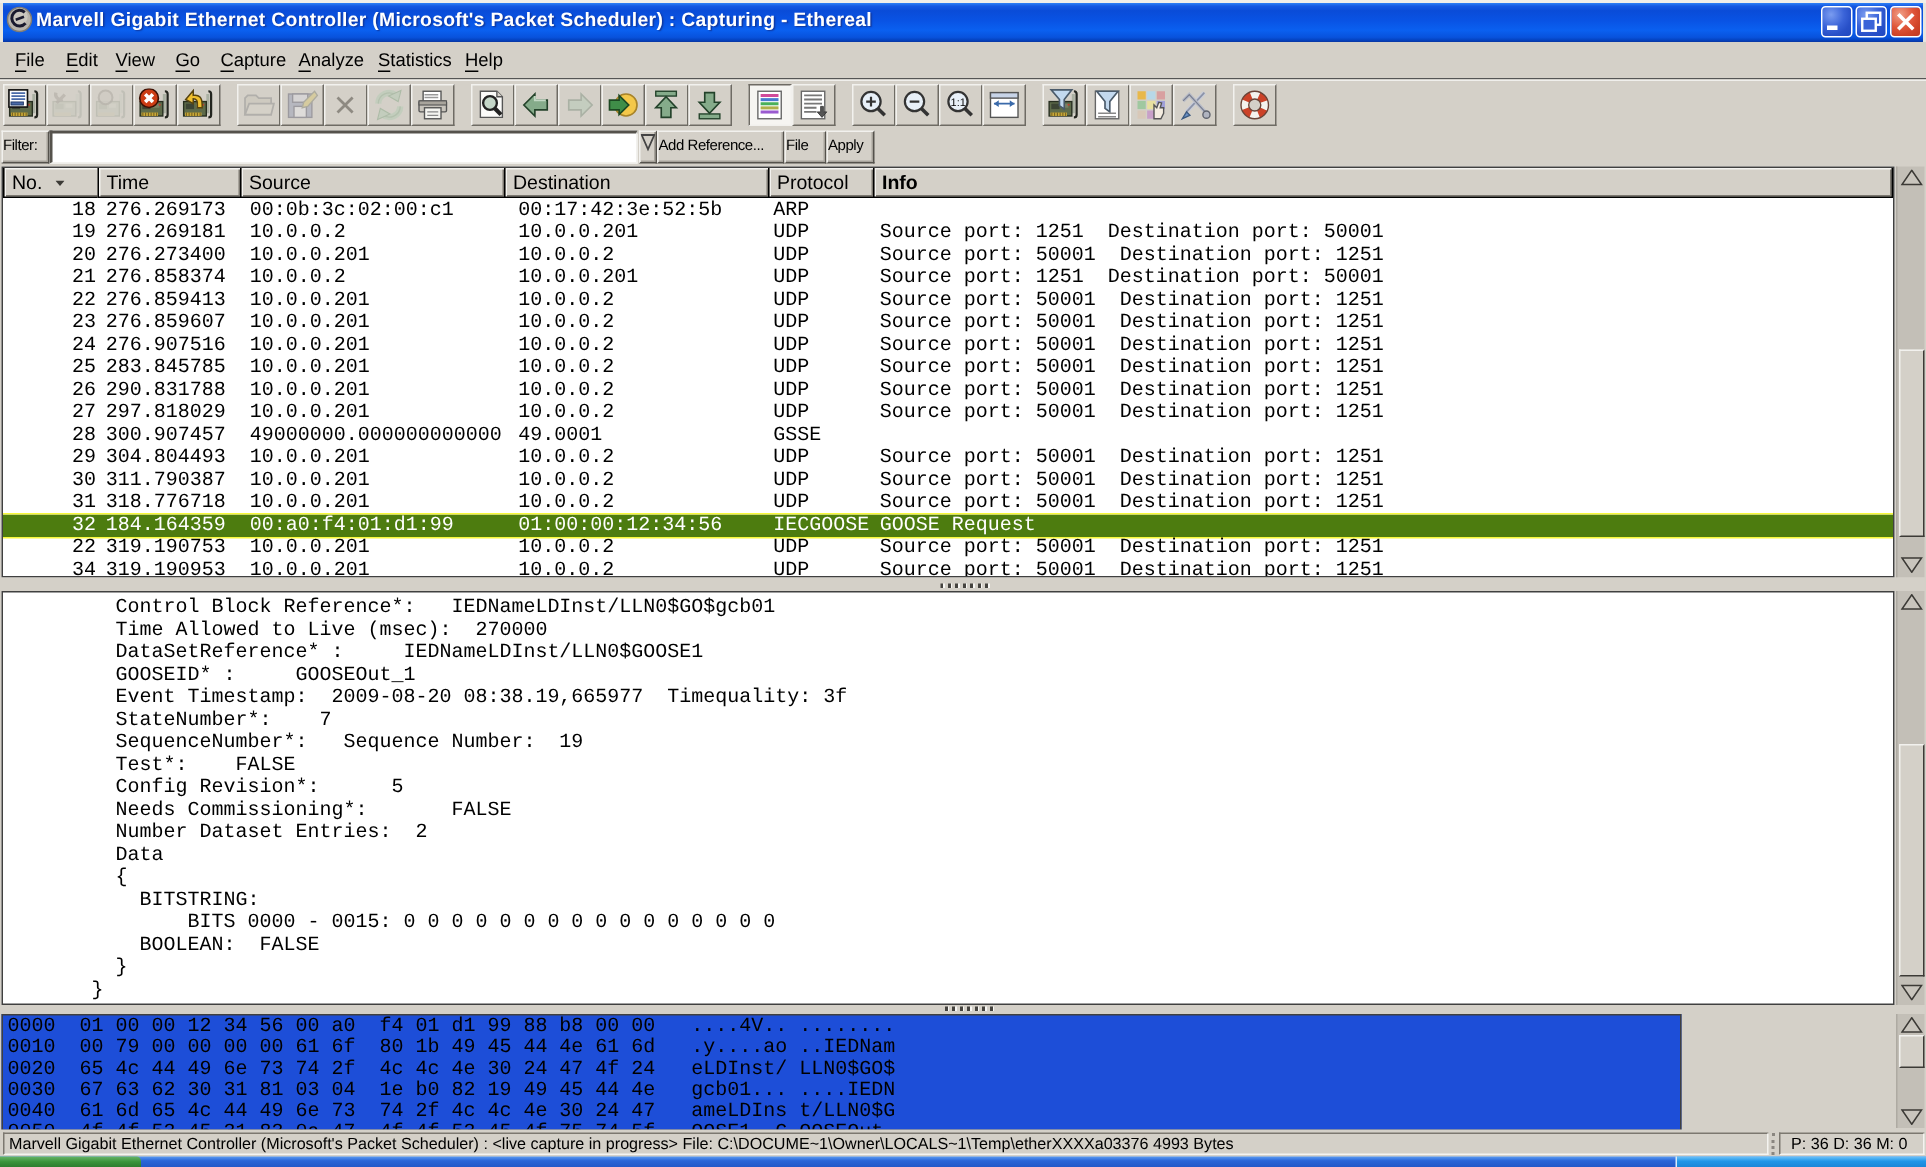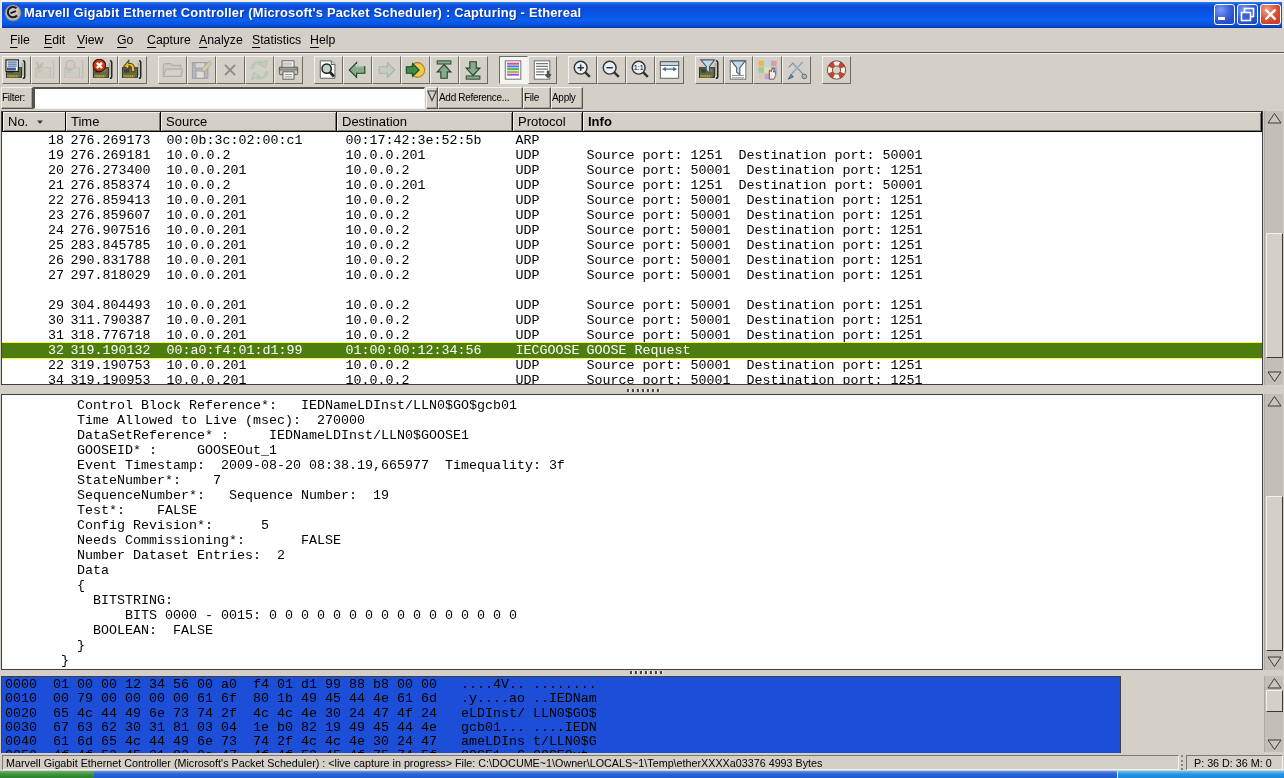--- a/index.html
+++ b/index.html
@@ -373,24 +373,25 @@
 <div class="prow mono" style="top:21px"><span style="left:0px;width:62px;text-align:right">18</span><span style="left:68.5px">276.269173</span><span style="left:164.5px">00:0b:3c:02:00:c1</span><span style="left:343.5px">00:17:42:3e:52:5b</span><span style="left:513.5px">ARP</span></div>
 <div class="prow mono" style="top:36px"><span style="left:0px;width:62px;text-align:right">19</span><span style="left:68.5px">276.269181</span><span style="left:164.5px">10.0.0.2</span><span style="left:343.5px">10.0.0.201</span><span style="left:513.5px">UDP</span><span style="left:584.5px">Source port: 1251  Destination port: 50001</span></div>
 <div class="prow mono" style="top:51px"><span style="left:0px;width:62px;text-align:right">20</span><span style="left:68.5px">276.273400</span><span style="left:164.5px">10.0.0.201</span><span style="left:343.5px">10.0.0.2</span><span style="left:513.5px">UDP</span><span style="left:584.5px">Source port: 50001  Destination port: 1251</span></div>
 <div class="prow mono" style="top:66px"><span style="left:0px;width:62px;text-align:right">21</span><span style="left:68.5px">276.858374</span><span style="left:164.5px">10.0.0.2</span><span style="left:343.5px">10.0.0.201</span><span style="left:513.5px">UDP</span><span style="left:584.5px">Source port: 1251  Destination port: 50001</span></div>
 <div class="prow mono" style="top:81px"><span style="left:0px;width:62px;text-align:right">22</span><span style="left:68.5px">276.859413</span><span style="left:164.5px">10.0.0.201</span><span style="left:343.5px">10.0.0.2</span><span style="left:513.5px">UDP</span><span style="left:584.5px">Source port: 50001  Destination port: 1251</span></div>
 <div class="prow mono" style="top:96px"><span style="left:0px;width:62px;text-align:right">23</span><span style="left:68.5px">276.859607</span><span style="left:164.5px">10.0.0.201</span><span style="left:343.5px">10.0.0.2</span><span style="left:513.5px">UDP</span><span style="left:584.5px">Source port: 50001  Destination port: 1251</span></div>
 <div class="prow mono" style="top:111px"><span style="left:0px;width:62px;text-align:right">24</span><span style="left:68.5px">276.907516</span><span style="left:164.5px">10.0.0.201</span><span style="left:343.5px">10.0.0.2</span><span style="left:513.5px">UDP</span><span style="left:584.5px">Source port: 50001  Destination port: 1251</span></div>
 <div class="prow mono" style="top:126px"><span style="left:0px;width:62px;text-align:right">25</span><span style="left:68.5px">283.845785</span><span style="left:164.5px">10.0.0.201</span><span style="left:343.5px">10.0.0.2</span><span style="left:513.5px">UDP</span><span style="left:584.5px">Source port: 50001  Destination port: 1251</span></div>
 <div class="prow mono" style="top:141px"><span style="left:0px;width:62px;text-align:right">26</span><span style="left:68.5px">290.831788</span><span style="left:164.5px">10.0.0.201</span><span style="left:343.5px">10.0.0.2</span><span style="left:513.5px">UDP</span><span style="left:584.5px">Source port: 50001  Destination port: 1251</span></div>
 <div class="prow mono" style="top:156px"><span style="left:0px;width:62px;text-align:right">27</span><span style="left:68.5px">297.818029</span><span style="left:164.5px">10.0.0.201</span><span style="left:343.5px">10.0.0.2</span><span style="left:513.5px">UDP</span><span style="left:584.5px">Source port: 50001  Destination port: 1251</span></div>
+<div class="prow mono" style="top:171px"><span style="left:0px;width:62px;text-align:right">28</span><span style="left:68.5px">300.907457</span><span style="left:164.5px">49000000.000000000000</span><span style="left:343.5px">49.0001</span><span style="left:513.5px">GSSE</span><span style="left:584.5px"></span></div>
 <div class="prow mono" style="top:186px"><span style="left:0px;width:62px;text-align:right">29</span><span style="left:68.5px">304.804493</span><span style="left:164.5px">10.0.0.201</span><span style="left:343.5px">10.0.0.2</span><span style="left:513.5px">UDP</span><span style="left:584.5px">Source port: 50001  Destination port: 1251</span></div>
 <div class="prow mono" style="top:201px"><span style="left:0px;width:62px;text-align:right">30</span><span style="left:68.5px">311.790387</span><span style="left:164.5px">10.0.0.201</span><span style="left:343.5px">10.0.0.2</span><span style="left:513.5px">UDP</span><span style="left:584.5px">Source port: 50001  Destination port: 1251</span></div>
 <div class="prow mono" style="top:216px"><span style="left:0px;width:62px;text-align:right">31</span><span style="left:68.5px">318.776718</span><span style="left:164.5px">10.0.0.201</span><span style="left:343.5px">10.0.0.2</span><span style="left:513.5px">UDP</span><span style="left:584.5px">Source port: 50001  Destination port: 1251</span></div>
-<div class="prow mono sel" style="top:231px"><span style="left:0px;width:62px;text-align:right">32</span><span style="left:68.5px">319.190132</span><span style="left:164.5px">00:a0:f4:01:d1:99</span><span style="left:343.5px">01:00:00:12:34:56</span><span style="left:513.5px">IECGOOSE</span><span style="left:584.5px">GOOSE Request</span></div>
+<div class="prow mono sel" style="top:231px"><span style="left:0px;width:62px;text-align:right">32</span><span style="left:68.5px">184.164359</span><span style="left:164.5px">00:a0:f4:01:d1:99</span><span style="left:343.5px">01:00:00:12:34:56</span><span style="left:513.5px">IECGOOSE</span><span style="left:584.5px">GOOSE Request</span></div>
 <div class="prow mono" style="top:246px"><span style="left:0px;width:62px;text-align:right">22</span><span style="left:68.5px">319.190753</span><span style="left:164.5px">10.0.0.201</span><span style="left:343.5px">10.0.0.2</span><span style="left:513.5px">UDP</span><span style="left:584.5px">Source port: 50001  Destination port: 1251</span></div>
 <div class="prow mono" style="top:261px"><span style="left:0px;width:62px;text-align:right">34</span><span style="left:68.5px">319.190953</span><span style="left:164.5px">10.0.0.201</span><span style="left:343.5px">10.0.0.2</span><span style="left:513.5px">UDP</span><span style="left:584.5px">Source port: 50001  Destination port: 1251</span></div>
 </div>
 <div class="sbv" style="top:111px;height:274px">
  <svg class="sbarrow" style="top:2px" width="15" height="11" viewBox="0 0 15 11">
       <path d="M7.5 0.5 L14 10 L1 10 Z" fill="#c9c5bd" stroke="#3c3a36" stroke-width="1"></path>
     </svg>
  <div class="sbthumb" style="top:122px;height:125px"></div>
  <svg class="sbarrow" style="top:260px" width="15" height="11" viewBox="0 0 15 11">
       <path d="M7.5 10.5 L14 1 L1 1 Z" fill="#c9c5bd" stroke="#3c3a36" stroke-width="1"></path>

